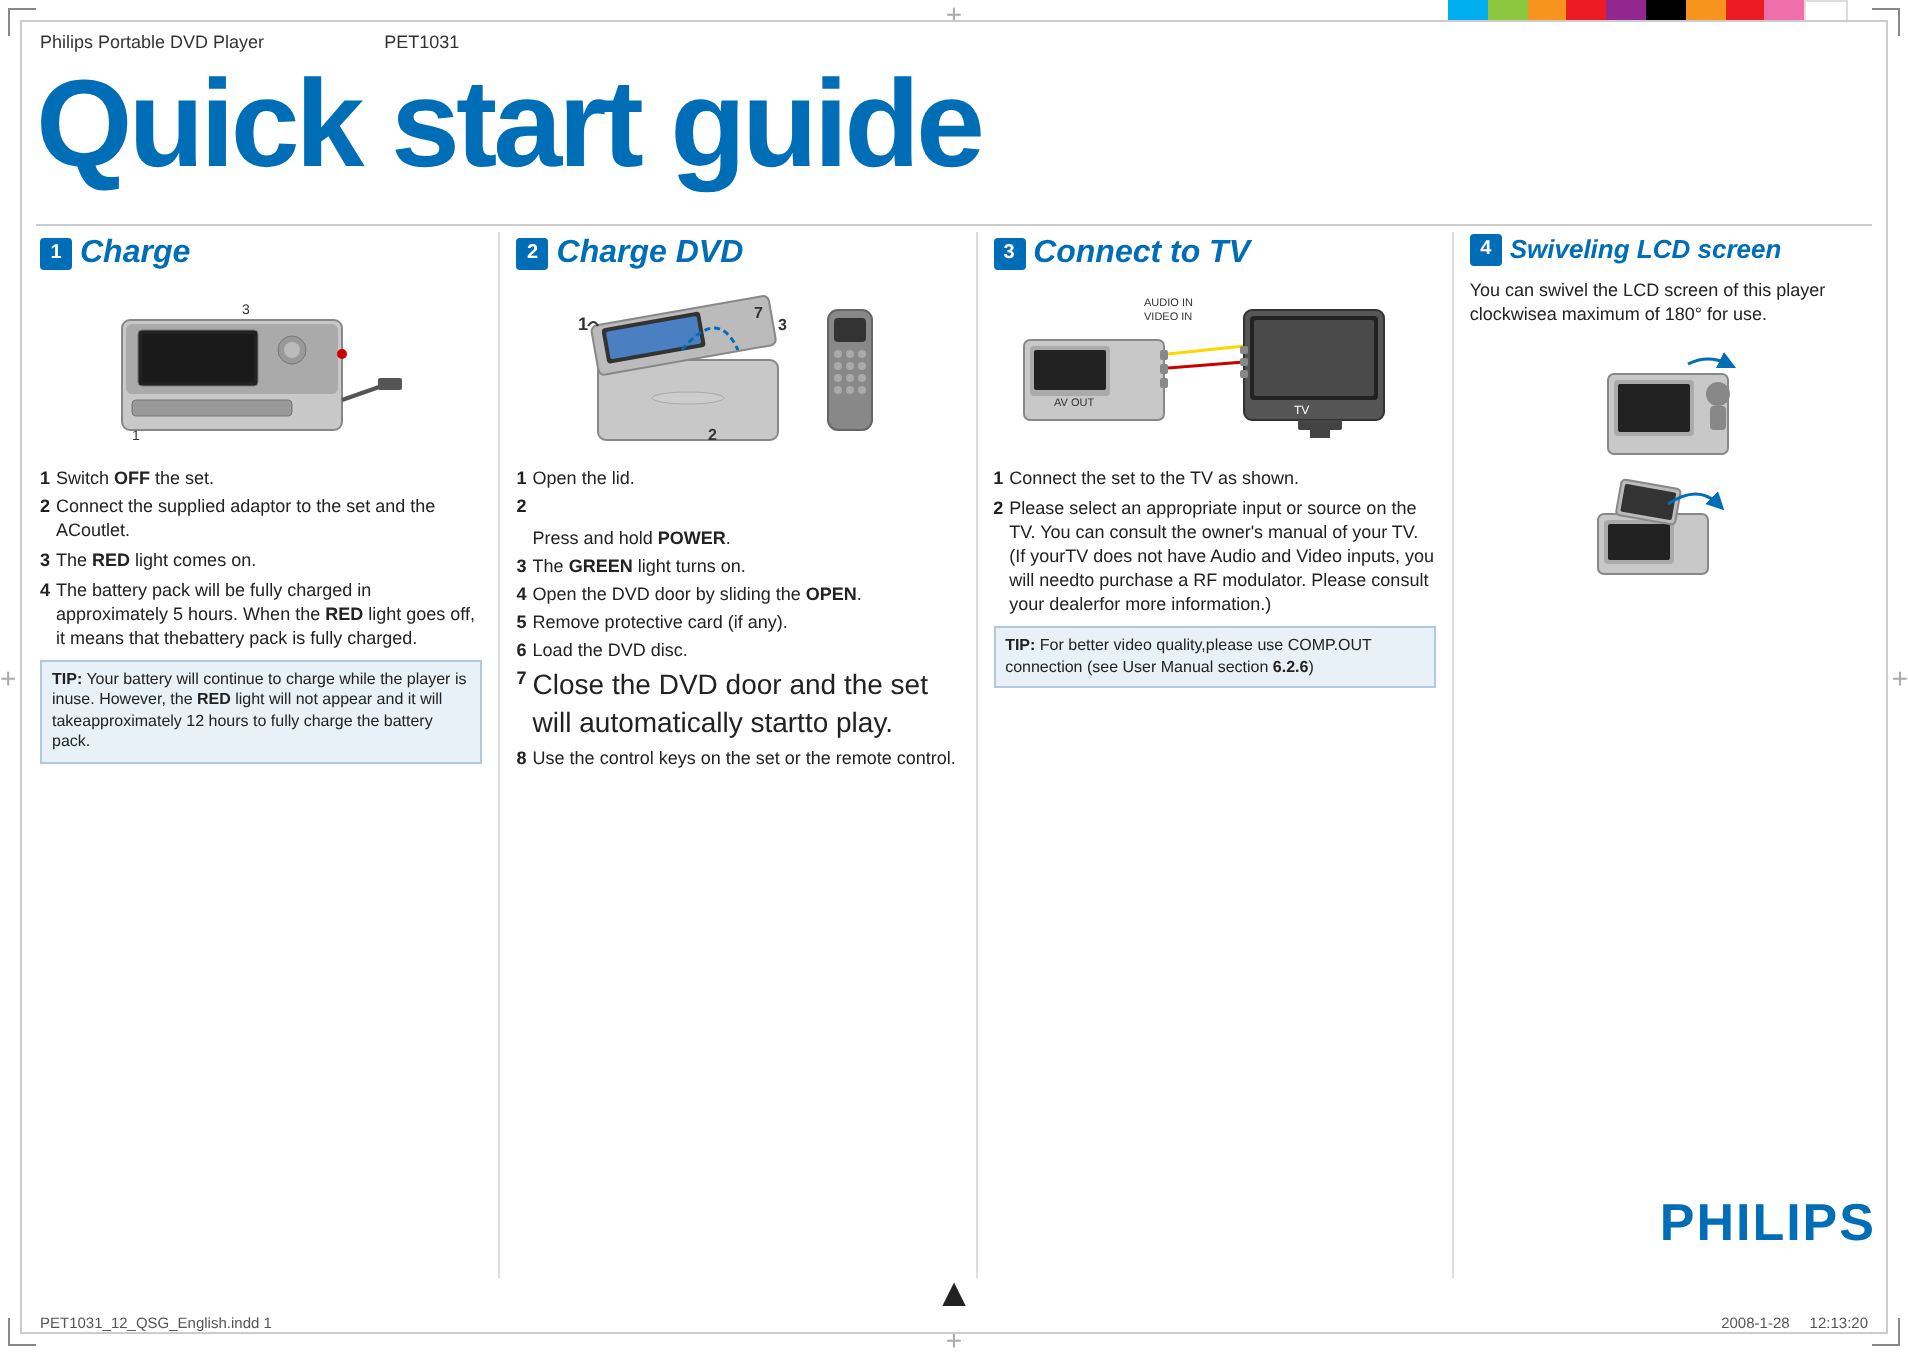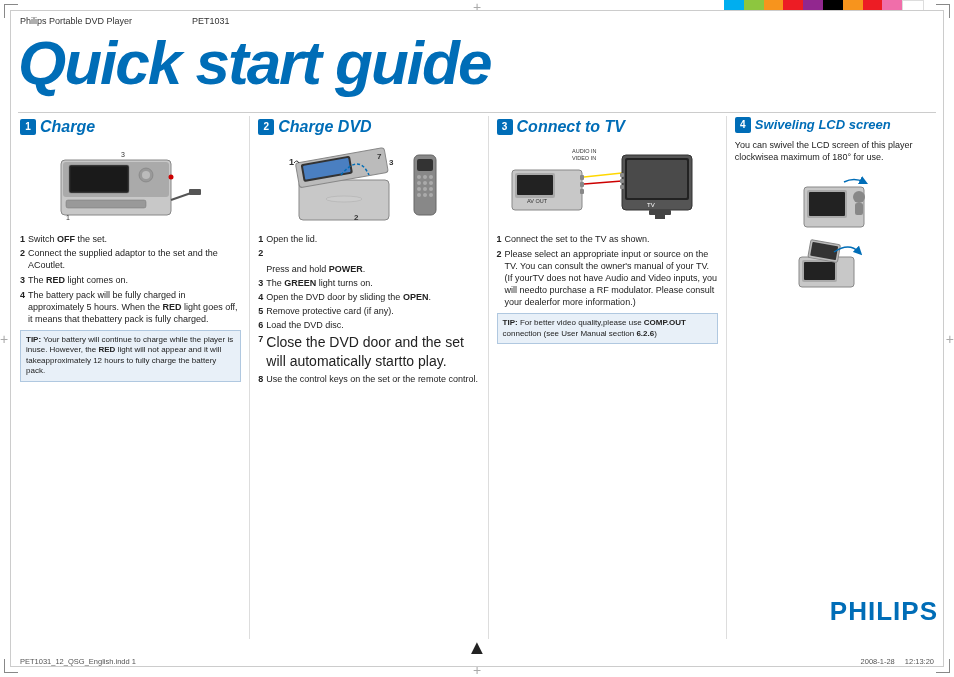--- a/index.html
+++ b/index.html
@@ -41,21 +41,21 @@
   <div style="flex:1;background:#ed1c24;"></div>
   <div style="flex:1;background:#f06eaa;"></div>
   <div style="flex:1;background:#fff;border:1px solid #ddd;"></div>
 </div>
 
 <div style="position:absolute;top:16px;left:20px;right:20px;display:flex;align-items:center;font-size:9px;color:#333;">
   <span>Philips Portable DVD Player</span>
   <span style="margin-left:60px;">PET1031</span>
 </div>
 
-<div style="position:absolute;top:32px;left:18px;font-size:62px;font-weight:900;font-style:italic;color:#006db7;letter-spacing:-2px;line-height:1;">Quick start guide</div>
+<div style="position:absolute;top:32px;left:18px;font-size:62px;font-weight:900;color:#006db7;letter-spacing:-2px;line-height:1;">Quick start guide</div>
 
 <div style="position:absolute;top:10px;left:10px;right:10px;bottom:10px;border:1px solid #ccc;pointer-events:none;"></div>
 
 <div style="position:absolute;top:112px;left:18px;right:18px;height:1px;background:#ccc;"></div>
 
 <div style="position:absolute;top:116px;left:16px;right:16px;bottom:38px;display:flex;gap:0;">
 
   <div style="flex:1;padding:0 8px 0 4px;border-right:1px solid #ddd;font-size:9px;line-height:1.35;color:#222;overflow:hidden;">
     <div style="display:flex;align-items:center;margin-bottom:5px;">
       <span style="display:inline-flex;align-items:center;justify-content:center;width:16px;height:16px;background:#006db7;color:#fff;font-size:10px;font-weight:bold;border-radius:2px;margin-right:4px;">1</span>
@@ -237,21 +237,21 @@
         <span style="font-weight:bold;flex-shrink:0;font-size:9px;">1</span>
         <span style="font-size:9px;">Connect the set to the TV as shown.</span>
       </li>
       <li style="display:flex;gap:3px;margin-bottom:3px;">
         <span style="font-weight:bold;flex-shrink:0;font-size:9px;">2</span>
         <span style="font-size:9px;">Please select an appropriate input or source on the TV. You can consult the owner's manual of your TV. (If yourTV does not have Audio and Video inputs, you will needto purchase a RF modulator. Please consult your dealerfor more information.)</span>
       </li>
     </ul>
 
     <div style="background:#e8f0f8;border:1px solid #b0c8e0;padding:4px 5px;margin-top:5px;font-size:8px;line-height:1.3;">
-      <span style="font-weight:bold;">TIP:</span> For better video quality,please use <span style="font-weight:bold;">COMP.OUT</span> connection (see User Manual section <span style="font-weight:bold;">6.2.6</span>)
+      <span style="font-weight:bold;">TIP:</span> For better video quality,please use <span style="font-weight:normal;">COMP.OUT</span> connection (see User Manual section <span style="font-weight:bold;">6.2.6</span>)
     </div>
   </div>
 
   <div style="flex:0.9;padding:0 4px 0 8px;font-size:9px;line-height:1.35;color:#222;overflow:hidden;position:relative;">
     <div style="display:flex;align-items:center;margin-bottom:5px;">
       <span style="display:inline-flex;align-items:center;justify-content:center;width:16px;height:16px;background:#006db7;color:#fff;font-size:10px;font-weight:bold;border-radius:2px;margin-right:4px;">4</span>
       <span style="font-size:13px;font-weight:bold;color:#006db7;font-style:italic;">Swiveling LCD screen</span>
     </div>
 
     <p style="font-size:9px;line-height:1.4;margin-bottom:8px;">You can swivel the LCD screen of this player clockwisea maximum of 180° for use.</p>

